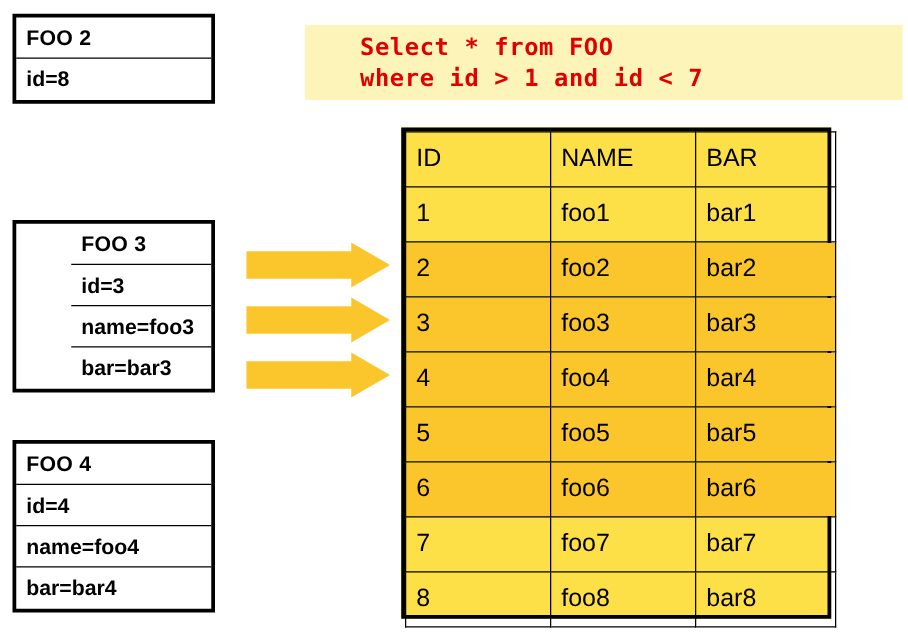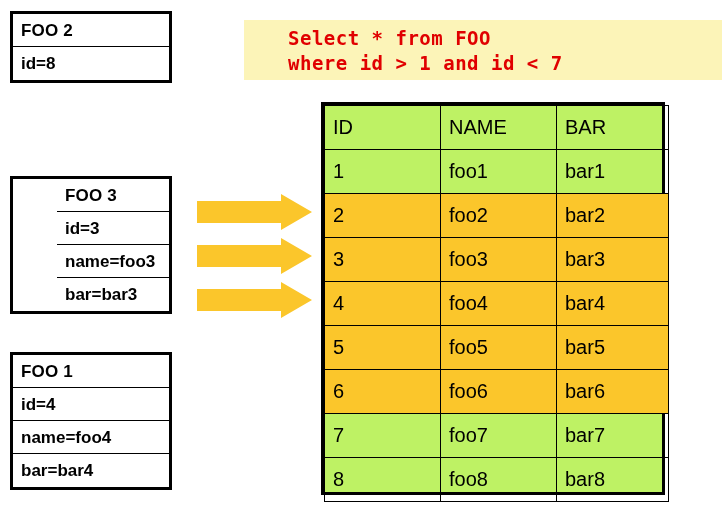--- a/index.html
+++ b/index.html
@@ -90,21 +90,21 @@
 
   
   #result-table {
     position: absolute;
     left: 321px;
     top: 102px;
     width: 344px;
     height: 393px;
     box-sizing: border-box;
     border: 3px solid #000000;
-    background: #bef264;
+    background: #fde047;
   }
   #result-table table {
     border-collapse: collapse;
     width: 100%;
     height: 100%;
     table-layout: fixed;
   }
   #result-table th,
   #result-table td {
     border: 1.5px solid #000000;
@@ -133,21 +133,21 @@
 </div>
 
 <div class="entity-card" id="entity-card-1">
   <div class="row title">FOO 3</div>
   <div class="row">id=3</div>
   <div class="row">name=foo3</div>
   <div class="row">bar=bar3</div>
 </div>
 
 <div class="entity-card" id="entity-card-2">
-  <div class="row title">FOO 1</div>
+  <div class="row title">FOO 4</div>
   <div class="row">id=4</div>
   <div class="row">name=foo4</div>
   <div class="row">bar=bar4</div>
 </div>
 
 <div class="arrow-group">
   <div class="arrow" id="flow-arrow-0">
     <svg width="115" height="36" viewBox="0 0 115 36" xmlns="http://www.w3.org/2000/svg">
       <polygon points="0,7 84,7 84,0 115,18 84,36 84,29 0,29" fill="#fbc62b"></polygon>
     </svg>

